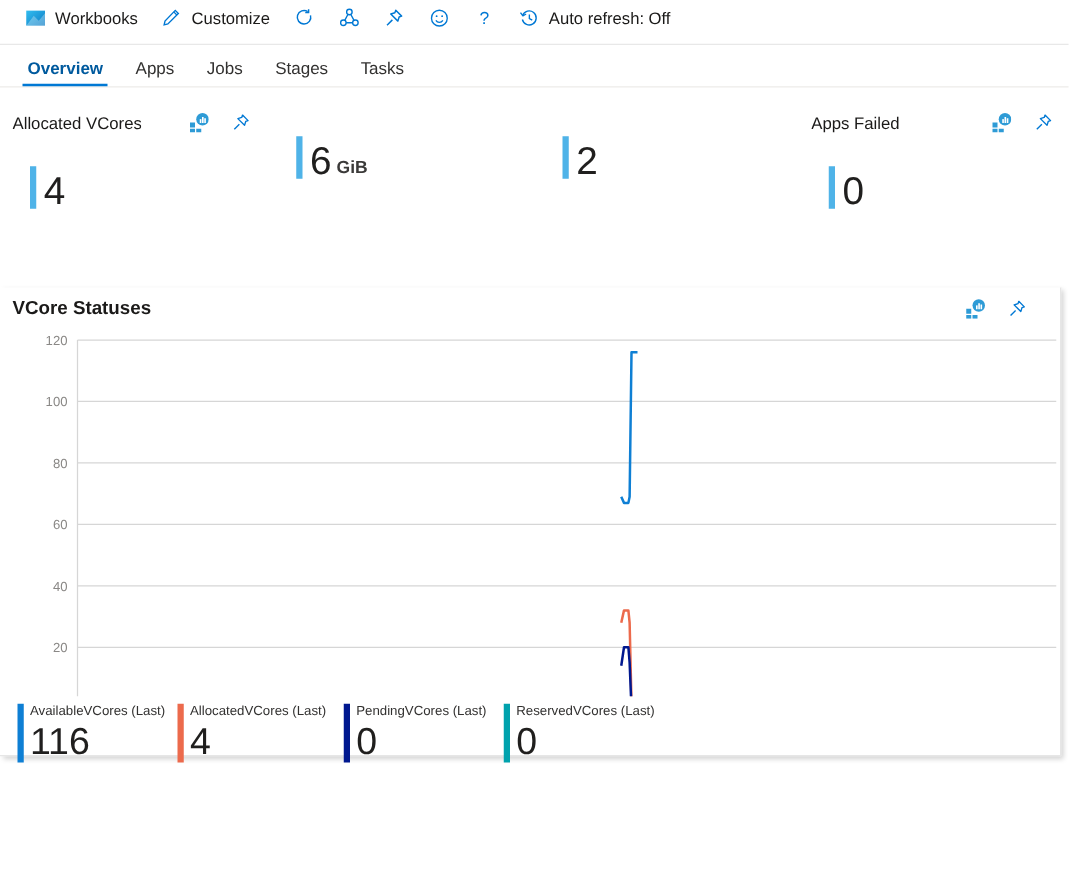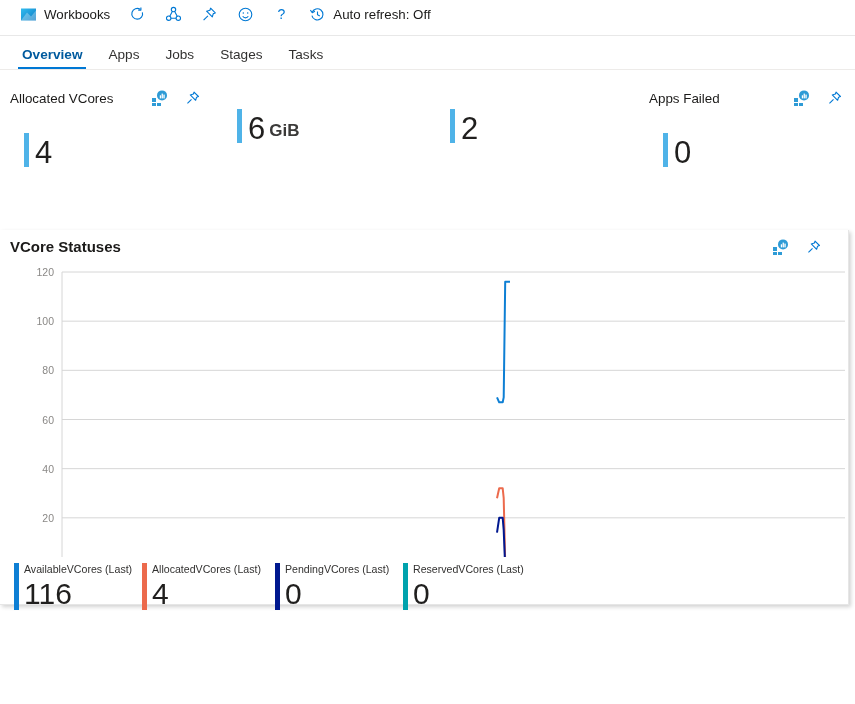--- a/index.html
+++ b/index.html
@@ -100,21 +100,21 @@
     align-self: center;
     margin-top: -2px;
   }
   .tile-value {
     font-size: 31px;
     line-height: 0.95;
     color: #201f1e;
     font-weight: 400;
   }
   .tile-unit {
-    font-size: 17px;
+    font-size: 14px;
     font-weight: 700;
     color: #3b3a39;
     margin-left: 4px;
     margin-bottom: 2px;
   }
 
   
   .chart-card {
     position: relative;
     margin: 0 6px 0 0;
@@ -178,20 +178,29 @@
               <stop offset="1" stop-color="#0d7bc4"></stop>
         </linearGradient>
           </defs>
         <rect x="1" y="2.5" width="15" height="12" fill="url(#wbg)"></rect>
         <path d="M1 14.5 L7 6.5 L11 10.5 L16 4.5 L16 14.5 Z" fill="#ffffff" opacity="0.30"></path>
       </svg>
     </span>
     <span>Workbooks</span>
   </div>
 
+  <div class="tb-item">
+    <span class="tb-icon">
+      <svg width="16" height="16" viewBox="0 0 16 16" fill="none" stroke="#0078d4" stroke-width="1.1">
+        <path d="M11.2 2.3 L13.7 4.8 L5.3 13.2 L2.3 13.9 L3 10.9 Z"></path>
+        <path d="M10 3.5 L12.5 6"></path>
+      </svg>
+    </span>
+    <span>Customize</span>
+  </div>
 
   <div class="tb-item">
     <span class="tb-icon">
       <svg width="17" height="17" viewBox="0 0 17 17" fill="none" stroke="#0078d4" stroke-width="1.15">
         <path d="M13.4 6.3 A5.4 5.4 0 1 1 11.2 3.3"></path>
         <path d="M11.9 1.4 L11.9 4.1 L9.2 4.1" stroke-linejoin="round"></path>
       </svg>
     </span>
   </div>
 

